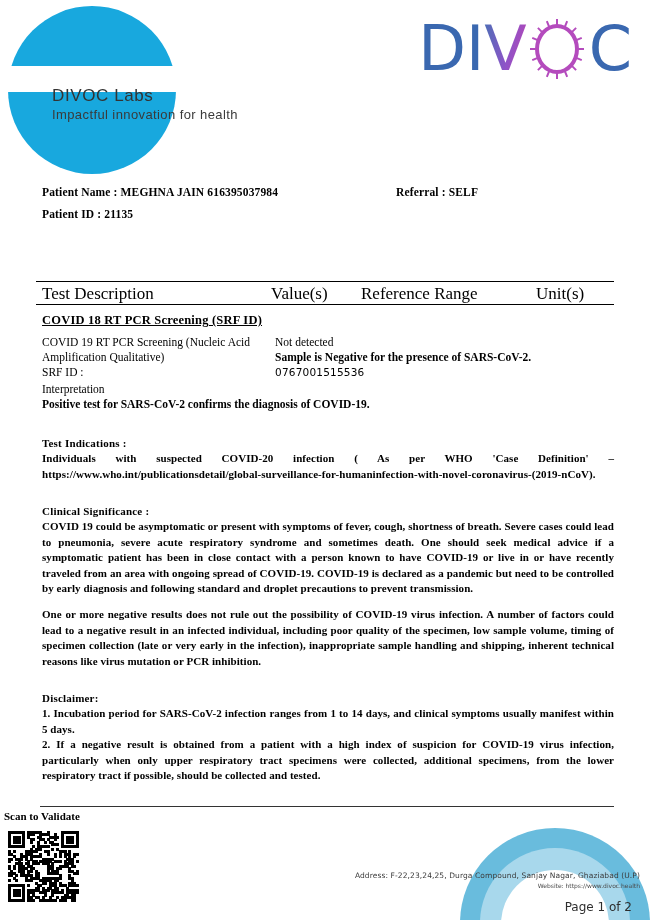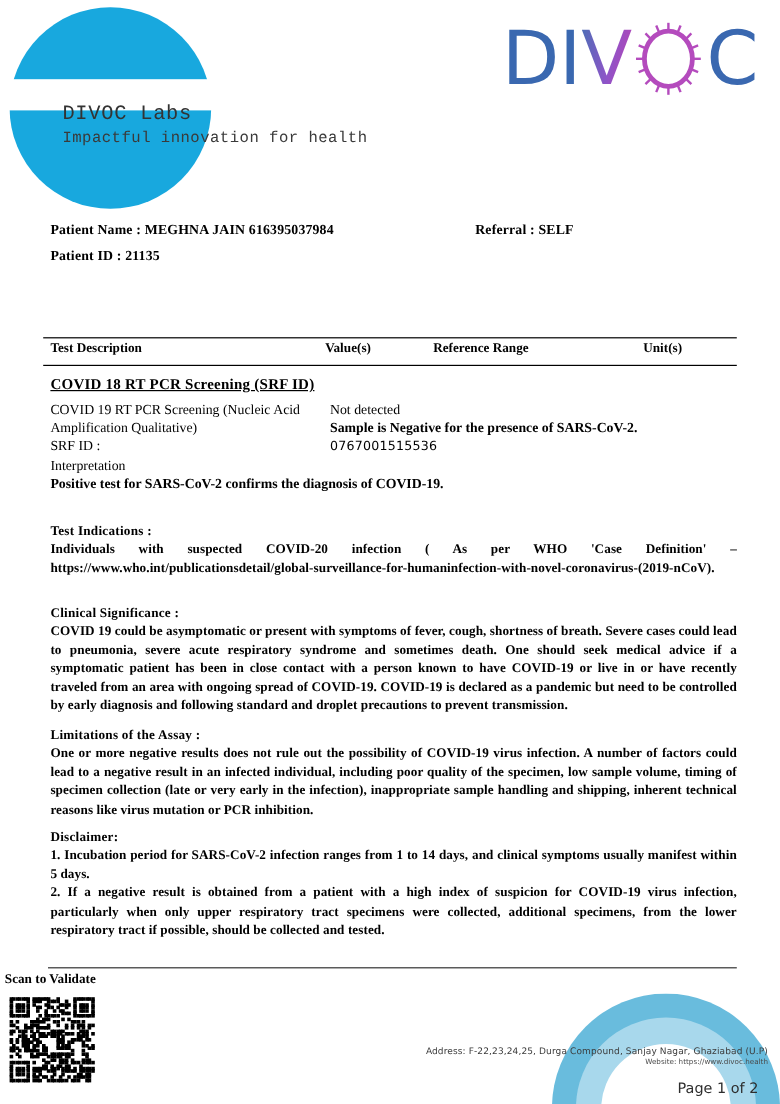--- a/index.html
+++ b/index.html
@@ -31,21 +31,21 @@
   }
   .brand-band {
     position: absolute;
     left: 0px; top: 66px;
     width: 184px; height: 26px;
     background: #ffffff;
   }
   .brand-text {
     position: absolute;
     left: 52px; top: 86px;
-    font-family: Liberation Mono, monospace;
+    font-family: Liberation Sans, sans-serif;
     color: #2b2b2b;
     z-index: 4;
   }
   .brand-name {
     font-size: 17px;
     letter-spacing: 0.6px;
     line-height: 20px;
     color: #333;
   }
   .brand-tagline {
@@ -139,22 +139,22 @@
     width: 578px;
     border-top: 1.6px solid #000;
   }
 
   
   #tablehead {
     position: absolute;
     left: 36px; top: 284px;
     width: 578px;
     height: 20px;
-    font-size: 11px;
-    font-weight: bold;
+    font-size: 17px;
+    font-weight: normal;
   }
   #tablehead span { position: absolute; top: 0; }
   .th-desc { left: 6px; }
   .th-val { left: 235px; }
   .th-ref { left: 325px; }
   .th-unit { left: 500px; }
 
   
   #results {
     position: absolute;
@@ -337,21 +337,20 @@
   <div class="sect-head">Test Indications :</div>
   <div class="sect-body loose">Individuals with suspected COVID-20 infection ( As per WHO 'Case Definition' – https://www.who.int/publicationsdetail/global-surveillance-for-humaninfection-with-novel-coronavirus-(2019-nCoV).</div>
 </div>
 
 <div class="sect" style="top:505px">
   <div class="sect-head">Clinical Significance :</div>
   <div class="sect-body">COVID 19 could be asymptomatic or present with symptoms of fever, cough, shortness of breath. Severe cases could lead to pneumonia, severe acute respiratory syndrome and sometimes death. One should seek medical advice if a symptomatic patient has been in close contact with a person known to have COVID-19 or live in or have recently traveled from an area with ongoing spread of COVID-19. COVID-19 is declared as a pandemic but need to be controlled by early diagnosis and following standard and droplet precautions to prevent transmission.</div>
 </div>
 
 <div class="sect" style="top:607px">
-  <div class="sect-head">Limitations of the Assay :</div>
   <div class="sect-body">One or more negative results does not rule out the possibility of COVID-19 virus infection. A number of factors could lead to a negative result in an infected individual, including poor quality of the specimen, low sample volume, timing of specimen collection (late or very early in the infection), inappropriate sample handling and shipping, inherent technical reasons like virus mutation or PCR inhibition.</div>
 </div>
 
 <div class="sect" style="top:692px">
   <div class="sect-head">Disclaimer:</div>
   <div class="sect-body">1. Incubation period for SARS-CoV-2 infection ranges from 1 to 14 days, and clinical symptoms usually manifest within 5 days.</div>
   <div class="sect-body">2. If a negative result is obtained from a patient with a high index of suspicion for COVID-19 virus infection, particularly when only upper respiratory tract specimens were collected, additional specimens, from the lower respiratory tract if possible, should be collected and tested.</div>
 </div>
 
 <div id="footer-rule"></div>

